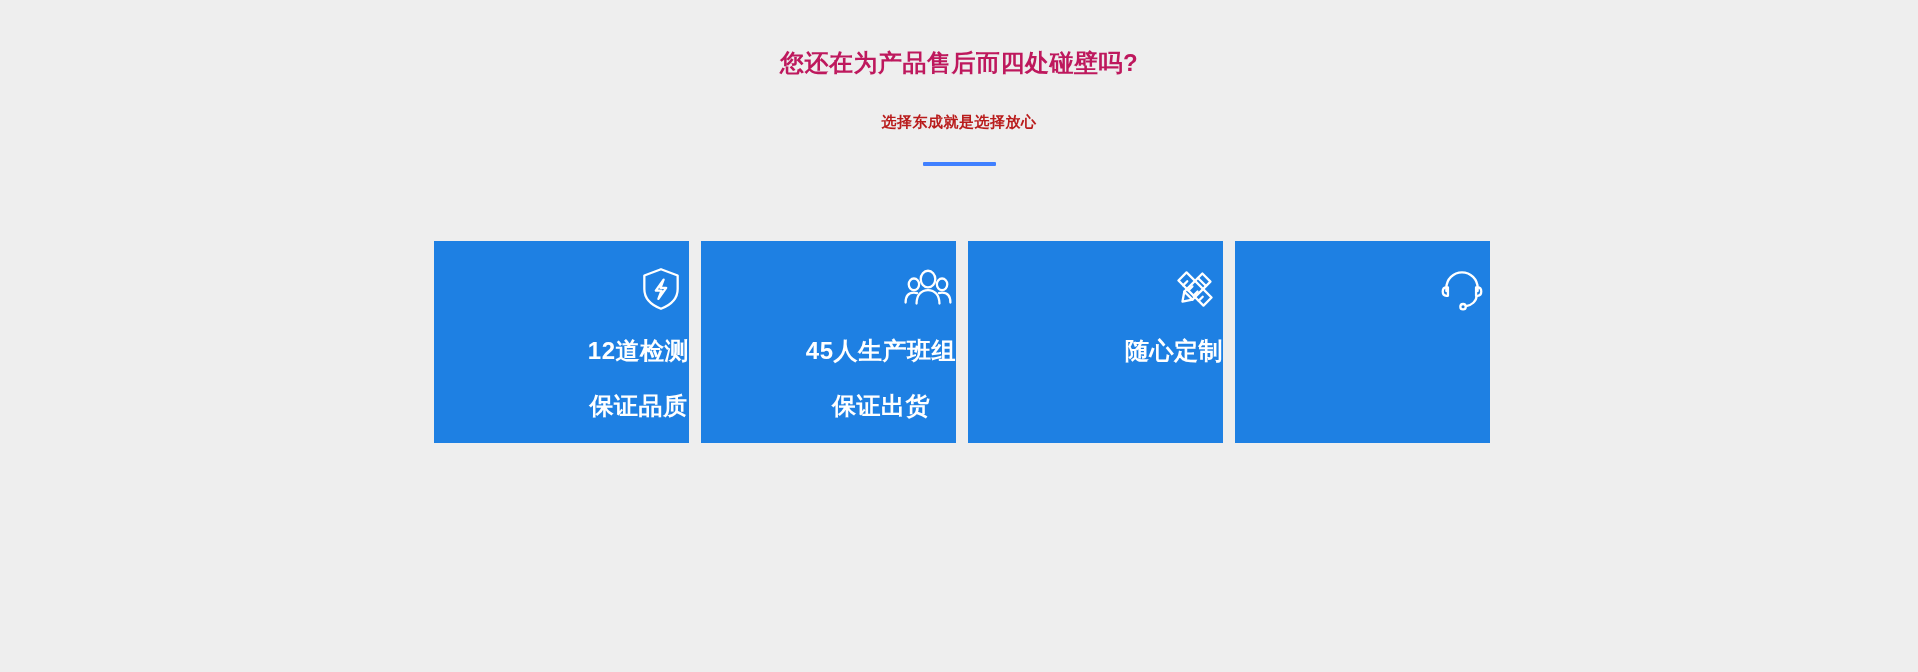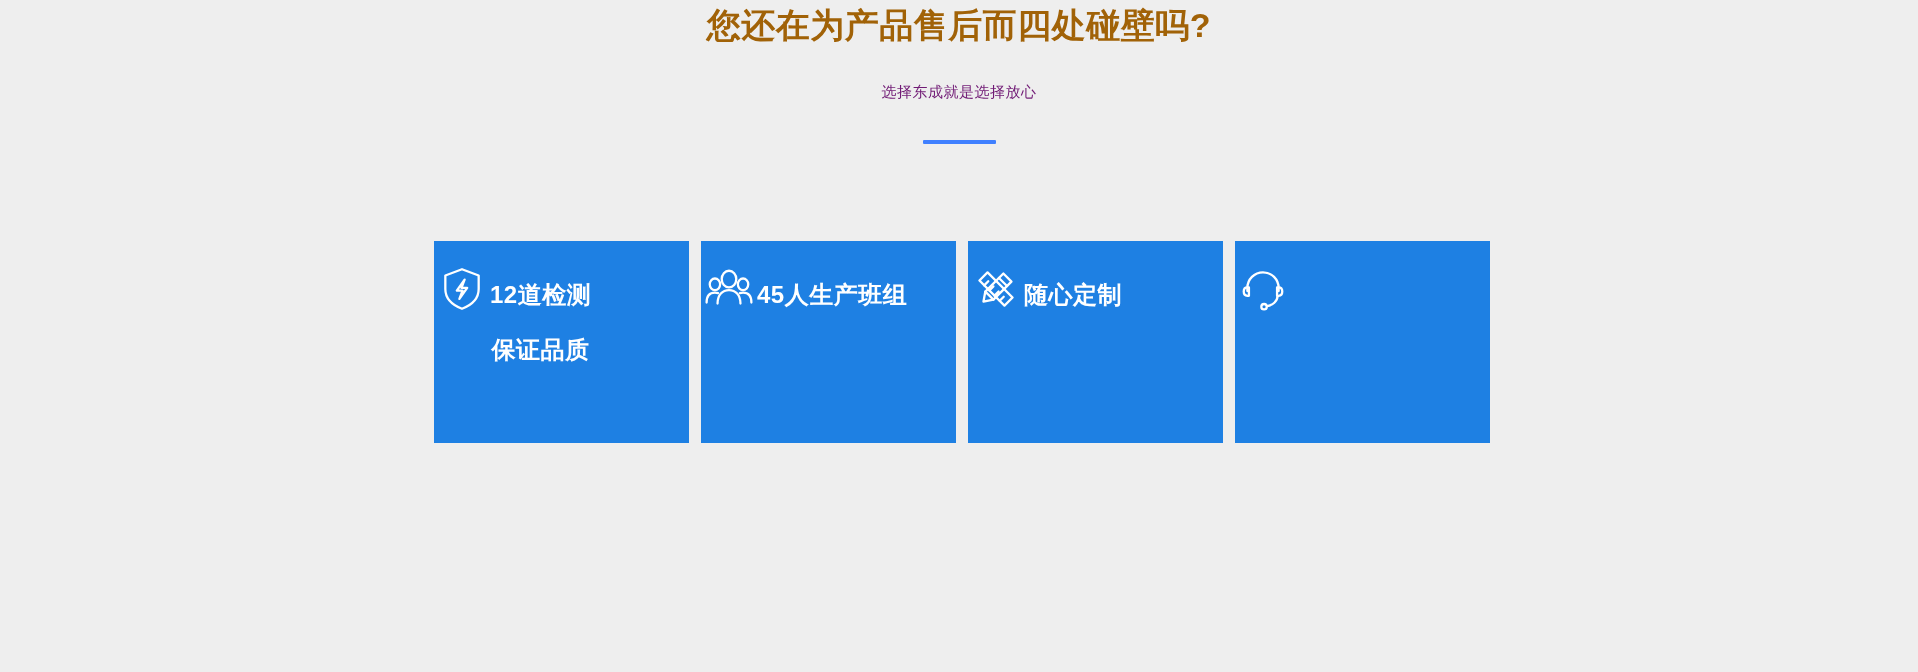--- a/index.html
+++ b/index.html
@@ -22,33 +22,34 @@
   
   .header {
     position: absolute;
     top: 0;
     left: 0;
     width: 1918px;
     text-align: center;
   }
   .page-title {
     margin: 0;
-    font-size: 34px;
+    padding-top: 38px;
+    font-size: 24px;
     line-height: 50px;
     font-weight: bold;
-    color: #a16207;
+    color: #be185d;
     letter-spacing: 0.5px;
   }
   .page-subtitle {
-    margin: 12px;
+    margin: 4px;
     padding-top: 19px;
     font-size: 15px;
     line-height: 21px;
-    font-weight: normal;
-    color: #701a75;
+    font-weight: bold;
+    color: #b91c1c;
     letter-spacing: 0.5px;
   }
   .divider-wrap {
     padding-top: 26px;
     display: flex;
     justify-content: center;
   }
   .divider {
     width: 73px;
     height: 4px;
@@ -63,22 +64,22 @@
     left: 434px;
     width: 1056px;
     display: flex;
     gap: 12px;
   }
   .card {
     flex: 1 1 0;
     height: 202px;
     background: #1e80e3;
     display: flex;
-    flex-direction: row;
-    align-items: flex-start;
+    flex-direction: column;
+    align-items: flex-end;
     box-sizing: border-box;
     padding-top: 20px;
   }
   .card-icon {
     width: 56px;
     height: 56px;
     display: flex;
     align-items: center;
     justify-content: center;
   }
@@ -137,20 +138,21 @@
           <ellipse cx="24" cy="14.5" rx="7" ry="8"></ellipse>
           <path d="M13 38 C13 29.5 17.8 25 24 25 C30.2 25 35 29.5 35 38"></path>
           <ellipse cx="10.5" cy="19.5" rx="5" ry="5.6"></ellipse>
           <path d="M2.5 37 C2.5 30.5 5.6 27.5 10.5 27.5 C11.6 27.5 12.6 27.65 13.5 27.95"></path>
           <ellipse cx="37.5" cy="19.5" rx="5" ry="5.6"></ellipse>
           <path d="M45.5 37 C45.5 30.5 42.4 27.5 37.5 27.5 C36.4 27.5 35.4 27.65 34.5 27.95"></path>
         </svg>
       </div>
       <div class="card-text">
         <div class="card-line">45人生产班组</div>
+        <div class="card-line">保证出货</div>
       </div>
     </div>
 
     <div class="card">
       <div class="card-icon">
         <svg viewBox="0 0 48 48" fill="none" xmlns="http://www.w3.org/2000/svg" stroke="#ffffff" stroke-width="2.2" stroke-linecap="round" stroke-linejoin="round">
 
             <g transform="rotate(45 24 24)">
               <path d="M18.5 8.5 H29.5 V33 L24 41 L18.5 33 Z"></path>
               <path d="M18.5 14.5 H29.5"></path>

